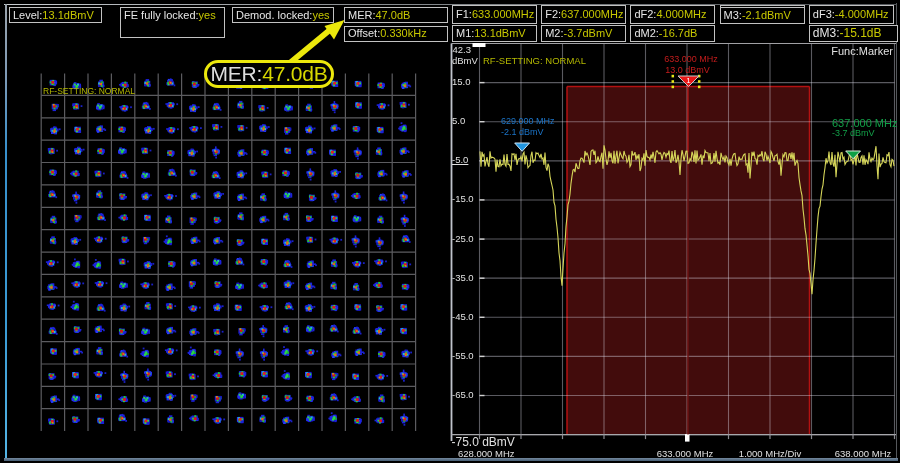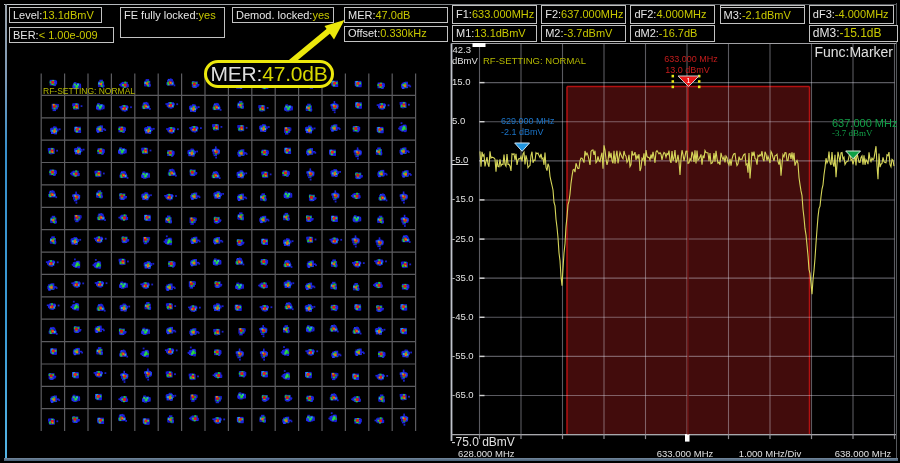--- a/index.html
+++ b/index.html
@@ -618,53 +618,52 @@
         <rect x="697.95" y="85.6" width="2.5" height="2.6" fill="#e8e818"></rect>
         <polygon points="678,76 699,76 688.5,86.5" fill="#e81616" stroke="#c8c8c8" stroke-width="1"></polygon>
         <text x="688.5" y="83" fill="#fff" font-size="8px" text-anchor="middle" font-family="Liberation Sans, sans-serif">1</text>
       </g>
       <polygon points="514.7,143 529.5,143 522.1,151.3" fill="#2196e0" stroke="#cfe4f4" stroke-width="1"></polygon>
       <polygon points="845.7,151 860.5,151 853.1,158.8" fill="#0da045" stroke="#d8ecd8" stroke-width="1"></polygon>
       <line x1="291" y1="62" x2="331" y2="29" stroke="#ece80c" stroke-width="5.6" stroke-linecap="round"></line>
       <polygon points="344.5,20 324.5,26 334,39.5" fill="#ece80c"></polygon>
     </svg>
 <div class="bx" style="left:9px;top:7px;width:93px;height:16px;font-size:11px;line-height:14px">Level:<span class="y">13.1dBmV</span></div>
-    <div class="bx" style="left:9px;top:26.8px;width:105px;height:16px;font-size:11px;line-height:14px">BER:<span class="y">&lt; 1.00e-009</span></div>
     <div class="bx" style="left:120px;top:7px;width:105px;height:31px;font-size:11px;line-height:14px">FE fully locked:<span class="y">yes</span></div>
     <div class="bx" style="left:232px;top:7px;width:102px;height:16px;font-size:11px;line-height:14px">Demod. locked:<span class="y">yes</span></div>
     <div class="bx" style="left:344px;top:7px;width:104px;height:16px;font-size:11px;line-height:14px">MER:<span class="y">47.0dB</span></div>
     <div class="bx" style="left:344px;top:26px;width:104px;height:15.5px;font-size:11px;line-height:13.5px">Offset:<span class="y">0.330kHz</span></div>
     <div class="bx" style="left:452.0px;top:5px;width:85px;height:18.5px;font-size:11px;line-height:16.5px">F1:<span class="y">633.000MHz</span></div>
     <div class="bx" style="left:452.0px;top:25px;width:85px;height:17px;font-size:11px;line-height:15px">M1:<span class="y">13.1dBmV</span></div>
     <div class="bx" style="left:541.2px;top:5px;width:85px;height:18.5px;font-size:11px;line-height:16.5px">F2:<span class="y">637.000MHz</span></div>
     <div class="bx" style="left:541.2px;top:25px;width:85px;height:17px;font-size:11px;line-height:15px">M2:<span class="y">-3.7dBmV</span></div>
     <div class="bx" style="left:630.4px;top:5px;width:85px;height:18.5px;font-size:11px;line-height:16.5px">dF2:<span class="y">4.000MHz</span></div>
     <div class="bx" style="left:630.4px;top:25px;width:85px;height:17px;font-size:11px;line-height:15px">dM2:<span class="y">-16.7dB</span></div>
     <div class="bx" style="left:719.6px;top:5px;width:85px;height:18.5px;font-size:11px;line-height:16.5px">F3:<span class="y">629.000MHz</span></div>
     <div class="bx" style="left:719.6px;top:7px;width:85px;height:17px;font-size:11px;line-height:15px">M3:<span class="y">-2.1dBmV</span></div>
     <div class="bx" style="left:808.8px;top:5px;width:85px;height:18.5px;font-size:11px;line-height:16.5px">dF3:<span class="y">-4.000MHz</span></div>
     <div class="bx" style="left:808.8px;top:25px;width:89px;height:17px;font-size:12px;line-height:15px">dM3:<span class="y">-15.1dB</span></div>
 <div class="lb" style="left:452.5px;top:45px;font-size:9.5px;color:#e0e0e0;">42.3</div>
     <div class="lb" style="left:452px;top:55.5px;font-size:9.5px;color:#e0e0e0;">dBmV</div>
     <div class="lb" style="left:483px;top:56px;font-size:9.5px;color:#b4b800;">RF-SETTING: NORMAL</div>
-    <div class="lb" style="right:7px;top:45px;font-size:14px;color:#e0e0e0;">Func:Marker</div>
+    <div class="lb" style="right:7px;top:45px;font-size:11px;color:#e0e0e0;">Func:Marker</div>
     <div class="lb" style="left:452px;top:77.11px;font-size:9.5px;color:#e0e0e0;">15.0</div>
     <div class="lb" style="left:452px;top:116.22px;font-size:9.5px;color:#e0e0e0;">5.0</div>
     <div class="lb" style="left:452px;top:155.32999999999998px;font-size:9.5px;color:#e0e0e0;text-decoration:underline;">-5.0</div>
     <div class="lb" style="left:452px;top:194.44px;font-size:9.5px;color:#e0e0e0;">-15.0</div>
     <div class="lb" style="left:452px;top:233.55px;font-size:9.5px;color:#e0e0e0;">-25.0</div>
     <div class="lb" style="left:452px;top:272.65999999999997px;font-size:9.5px;color:#e0e0e0;">-35.0</div>
     <div class="lb" style="left:452px;top:311.77px;font-size:9.5px;color:#e0e0e0;">-45.0</div>
     <div class="lb" style="left:452px;top:350.88px;font-size:9.5px;color:#e0e0e0;">-55.0</div>
     <div class="lb" style="left:452px;top:389.99px;font-size:9.5px;color:#e0e0e0;">-65.0</div>
     <div class="lb" style="left:451.5px;top:435.8px;font-size:12px;color:#e0e0e0;">-75.0 dBmV</div>
     <div class="lb" style="left:458px;top:448.5px;font-size:9.5px;color:#e0e0e0;">628.000 MHz</div>
     <div class="lb" style="left:685px;top:448.5px;font-size:9.5px;color:#e0e0e0;width:120px;text-align:center;margin-left:-60.0px;">633.000 MHz</div>
     <div class="lb" style="left:770px;top:448.5px;font-size:9.5px;color:#e0e0e0;width:120px;text-align:center;margin-left:-60.0px;">1.000 MHz/Div</div>
     <div class="lb" style="left:863px;top:448.5px;font-size:9.5px;color:#e0e0e0;width:120px;text-align:center;margin-left:-60.0px;">638.000 MHz</div>
     <div class="lb" style="left:43px;top:87.3px;font-size:8.5px;color:#b4b800;">RF-SETTING: NORMAL</div>
     <div class="lb" style="left:691px;top:55px;font-size:9px;color:#c41c1c;width:90px;text-align:center;margin-left:-45.0px;">633.000 MHz</div>
     <div class="lb" style="left:687.5px;top:65.8px;font-size:9px;color:#c41c1c;width:80px;text-align:center;margin-left:-40.0px;">13.0 dBmV</div>
     <div class="lb" style="left:501px;top:117px;font-size:9px;color:#1b74c8;">629.000 MHz</div>
     <div class="lb" style="left:501px;top:127.5px;font-size:9px;color:#1b74c8;">-2.1 dBmV</div>
     <div class="lb" style="left:832px;top:117px;font-size:11px;color:#12a048;">637.000 MHz</div>
-    <div class="lb" style="left:832px;top:128.5px;font-size:9px;color:#12a048;font-family:Liberation Serif, serif;">-3.7 dBmV</div>
+    <div class="lb" style="left:832px;top:128.5px;font-size:9px;color:#12a048;">-3.7 dBmV</div>
 <div id="callout">MER:<span class="y2">47.0dB</span></div>
 </div>
 </body></html>

